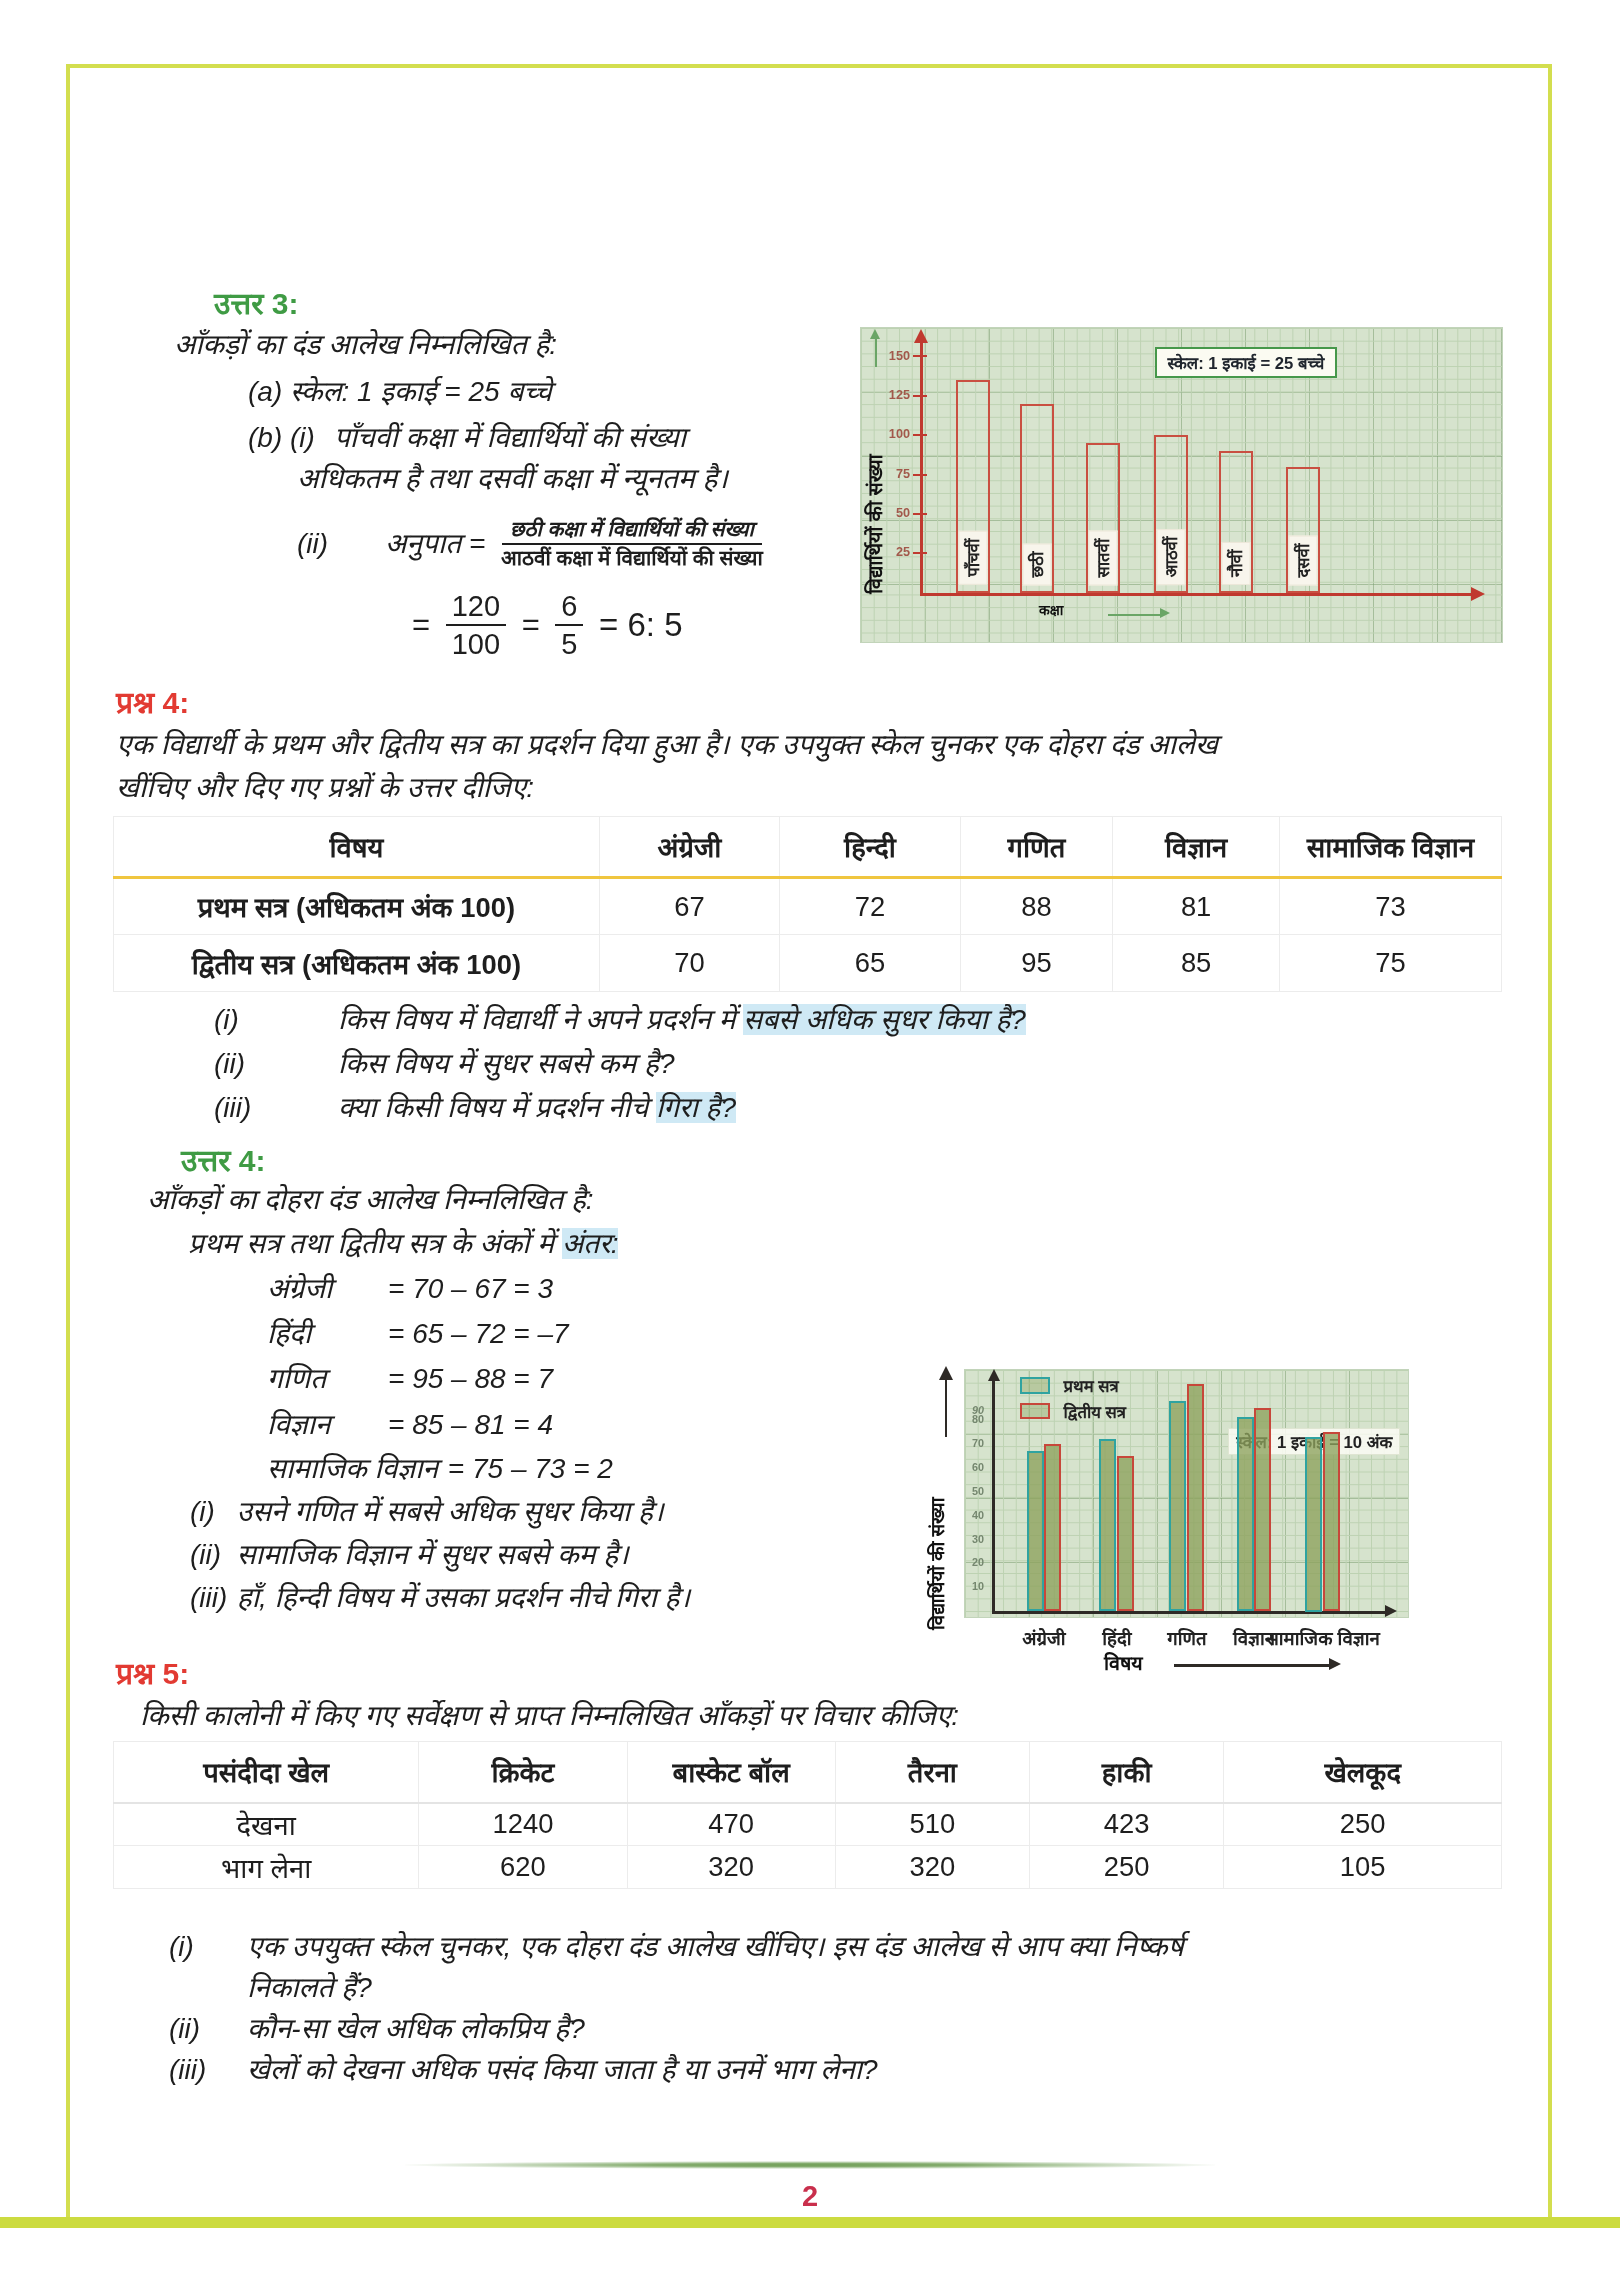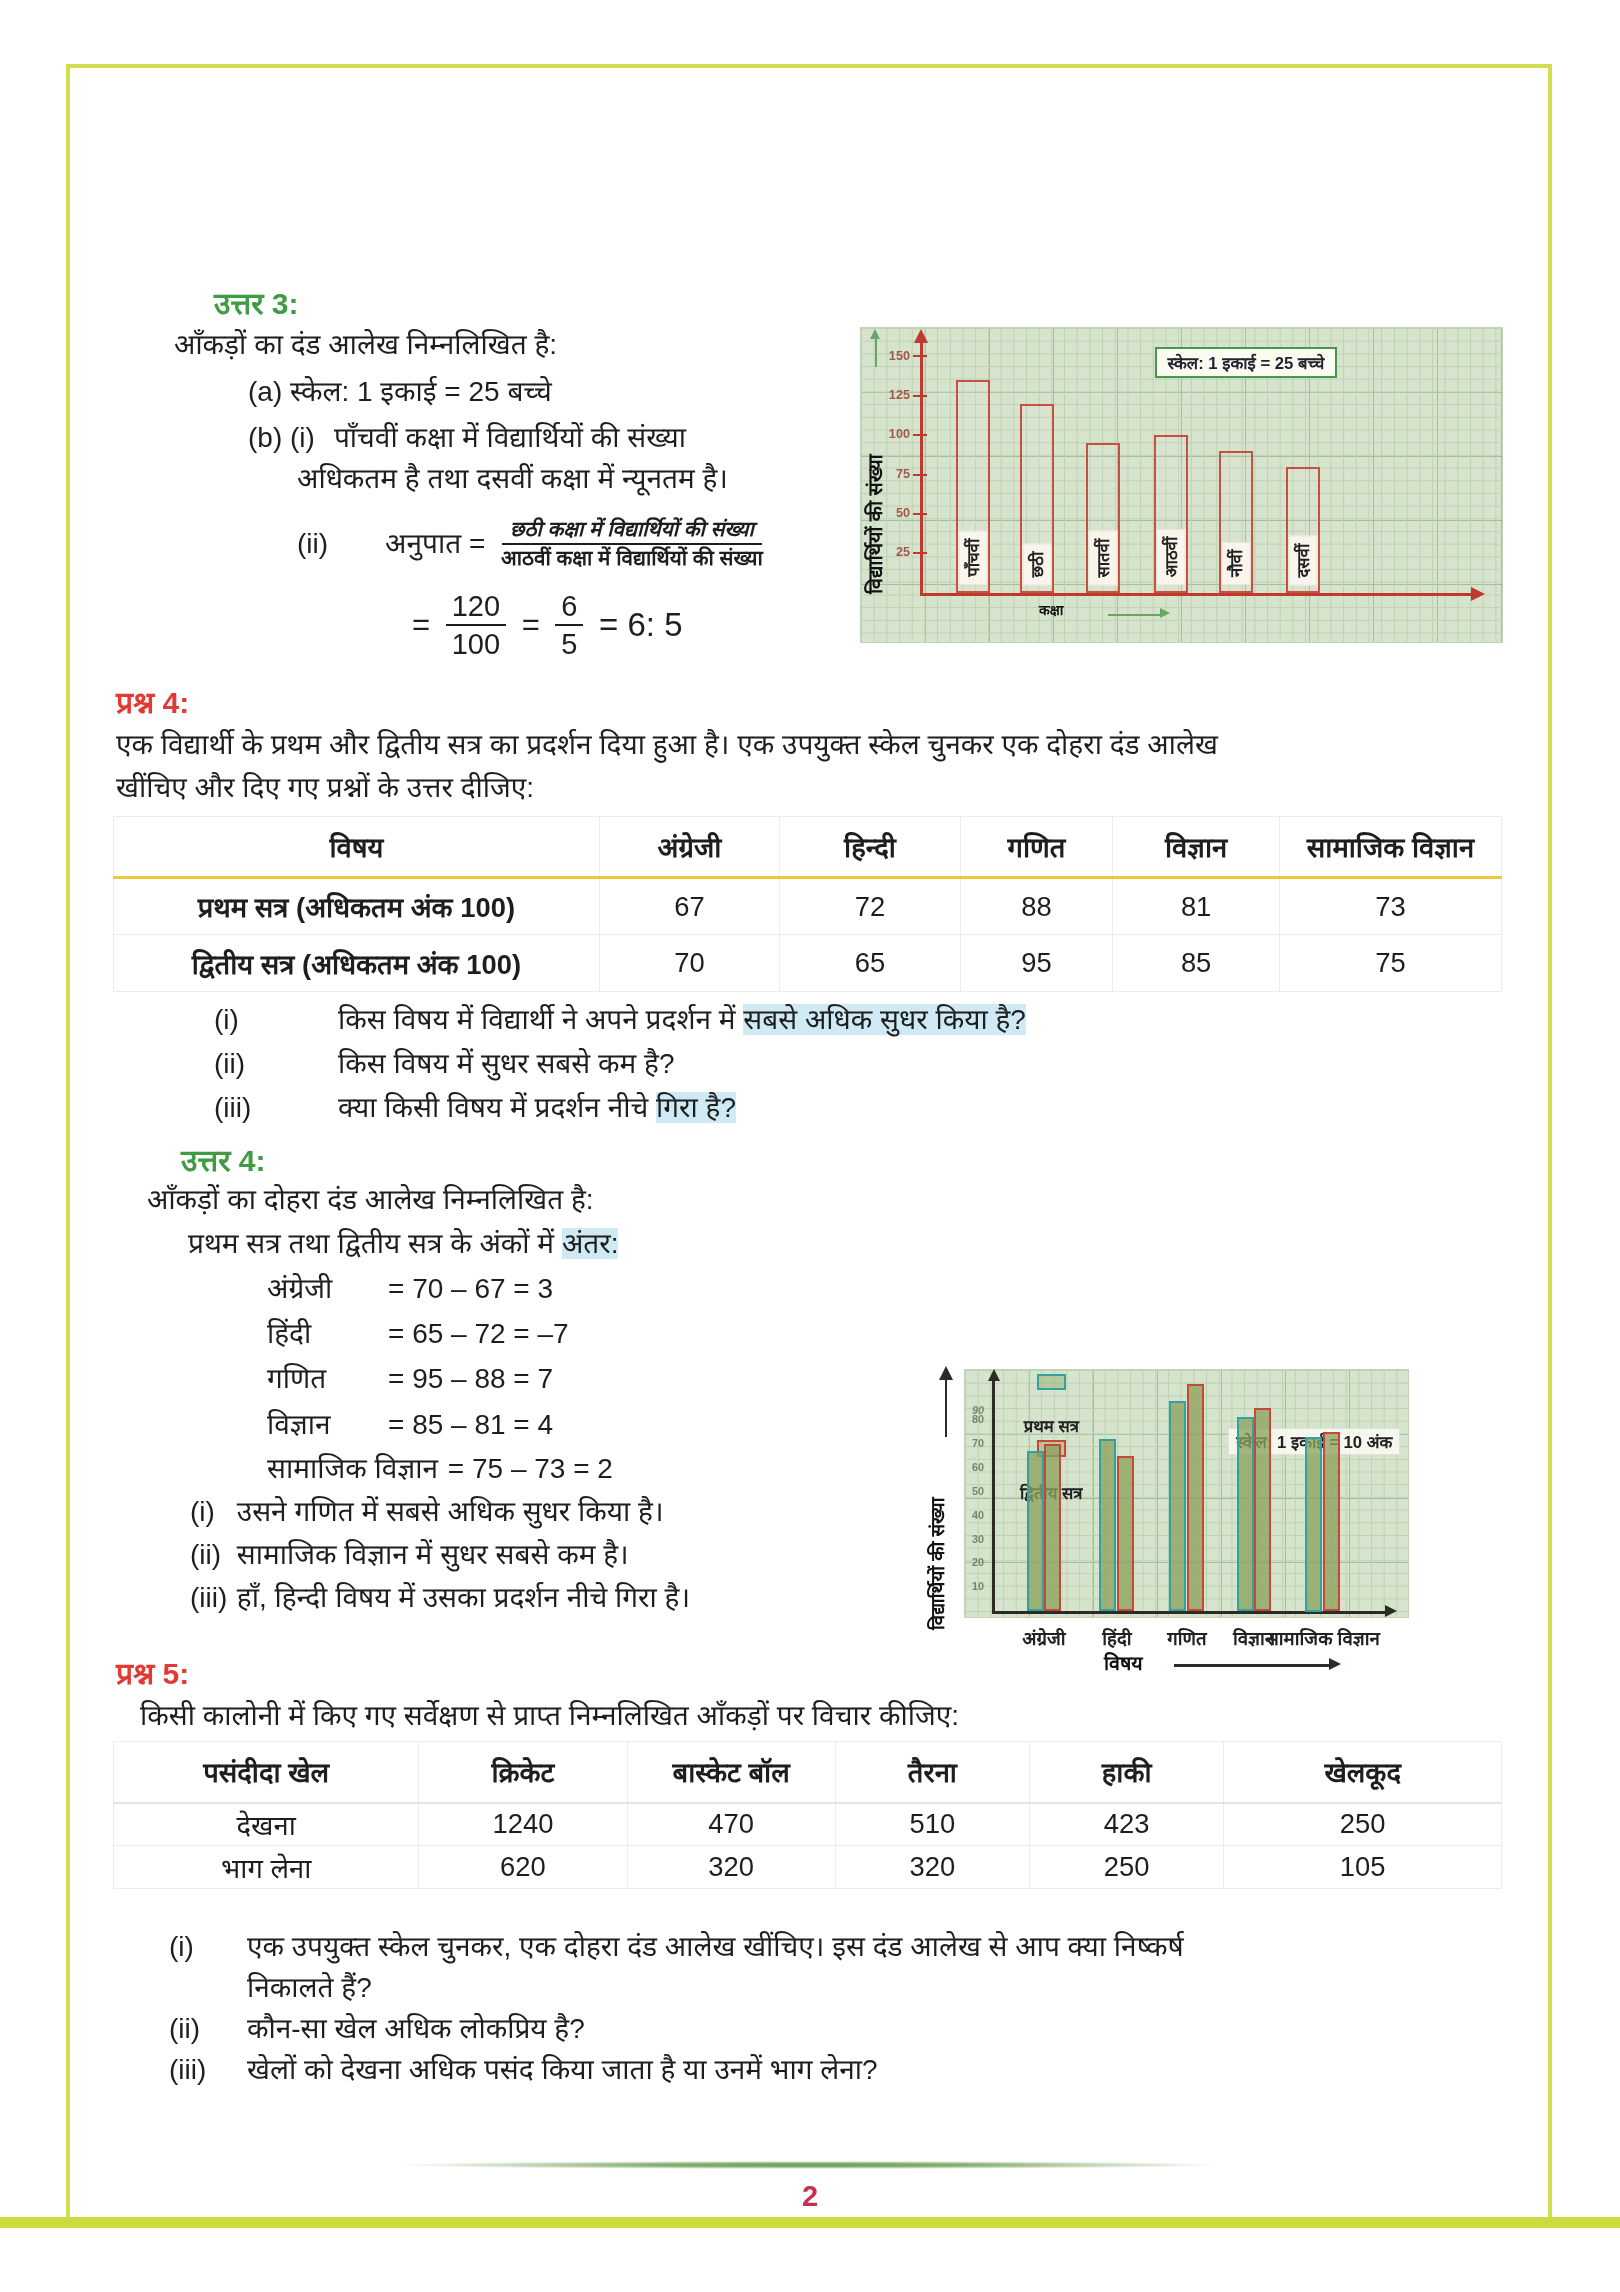--- a/index.html
+++ b/index.html
@@ -1,18 +1,18 @@
 <!DOCTYPE html>
 <html><head>
 <meta charset="utf-8">
 <style>
   html,body{margin:0;padding:0;background:#ffffff;}
   body{width:1620px;height:2293px;position:relative;font-family:"Liberation Sans","DejaVu Sans",sans-serif;color:#1e1e1e;}
   .abs{position:absolute;}
-  .t{font-size:28px;color:#1e1e1e;white-space:nowrap;line-height:1.25;}
+  .t{font-size:28px;color:#1e1e1e;white-space:nowrap;line-height:1.25;font-style:italic;}
   .row{display:flex;align-items:baseline;}
   .green-head{color:#3f9b44;font-weight:bold;font-size:30px;white-space:nowrap;}
   .red-head{color:#e23a32;font-weight:bold;font-size:30px;white-space:nowrap;}
   .hl{background:#cfe9f5;}
   .frame{left:66px;top:64px;width:1486px;height:2156px;border:4.9px solid #d3de4f;border-bottom:none;box-sizing:border-box;position:absolute;}
   .bottom-bar{left:0;top:2217px;width:1620px;height:10.8px;background:#ccdb40;position:absolute;}
   .divider{left:405px;top:2161px;width:810px;height:7.8px;position:absolute;
      background:radial-gradient(ellipse at center,#6f9e55 0%,rgba(111,158,85,.85) 28%,rgba(111,158,85,0) 72%);}
   .pagenum{left:0;top:2180px;width:1620px;text-align:center;font-size:29px;font-weight:bold;color:#c92f4c;position:absolute;}
 
@@ -54,21 +54,21 @@
   
   #c2{left:921px;top:1362px;width:502px;height:316px;}
   #c2-paper{position:absolute;left:44px;top:7.8px;width:443px;height:247px;box-shadow:0 0 0 1px #c2d4ba;}
   .c2-yaxis{position:absolute;left:27.4px;top:9.8px;width:2.9px;height:233px;background:#2e2a26;}
   .c2-arr-up{position:absolute;left:22.5px;top:-1px;width:0;height:0;border-left:6.4px solid transparent;border-right:6.4px solid transparent;border-bottom:12.7px solid #2e2a26;}
   .c2-xaxis{position:absolute;left:27.4px;top:241px;width:394px;height:2.9px;background:#2e2a26;}
   .c2-arr-right{position:absolute;left:420px;top:235px;width:0;height:0;border-top:6.4px solid transparent;border-bottom:6.4px solid transparent;border-left:12.7px solid #2e2a26;}
   .c2-bar{position:absolute;box-sizing:border-box;background:rgba(141,162,92,.78);border:2px solid #888;}
   .c2-tick-label{position:absolute;left:6.9px;font-size:10.8px;font-weight:bold;color:#75876f;line-height:13.7px;}
   .c2-legend{position:absolute;left:55px;top:3.9px;display:flex;flex-direction:column;gap:2.9px;font-size:16.7px;font-weight:bold;color:#222;}
-  .c2-legend .lrow{display:flex;align-items:center;gap:24px;white-space:nowrap;flex-direction:column;}
+  .c2-legend .lrow{display:flex;align-items:center;gap:14px;white-space:nowrap;}
   .c2-swatch{width:25.5px;height:12.7px;border:2px solid #888;background:rgba(141,162,92,.4);}
   .c2-scale{position:absolute;right:7.8px;top:9.8px;font-size:16.7px;font-weight:bold;color:#222;background:rgba(252,252,245,.85);padding:1px 6.9px;border:1px solid #dfe5d2;white-space:nowrap;margin-top:48px;}
   .c2-cat{position:absolute;top:263px;transform:translateX(-50%);font-size:18.6px;font-weight:bold;color:#222;white-space:nowrap;}
   .c2-ylabel{position:absolute;left:3.9px;top:82px;height:186px;writing-mode:vertical-rl;transform:rotate(180deg);font-size:18.6px;font-weight:bold;color:#111;display:flex;align-items:center;white-space:nowrap;}
   .c2-yarrow-line{position:absolute;left:23.5px;top:17.6px;width:2.9px;height:57px;background:#2e2a26;}
   .c2-yarrow-tip{position:absolute;left:17.6px;top:3.9px;width:0;height:0;border-left:7.4px solid transparent;border-right:7.4px solid transparent;border-bottom:14.7px solid #2e2a26;}
   .c2-xlabel{position:absolute;left:183px;top:287px;font-size:19.6px;font-weight:bold;color:#111;white-space:nowrap;}
   .c2-xarrow-line{position:absolute;left:253px;top:302px;width:157px;height:2.5px;background:#2e2a26;}
   .c2-xarrow-tip{position:absolute;left:408px;top:296px;width:0;height:0;border-top:6.4px solid transparent;border-bottom:6.4px solid transparent;border-left:12.7px solid #2e2a26;}
 

